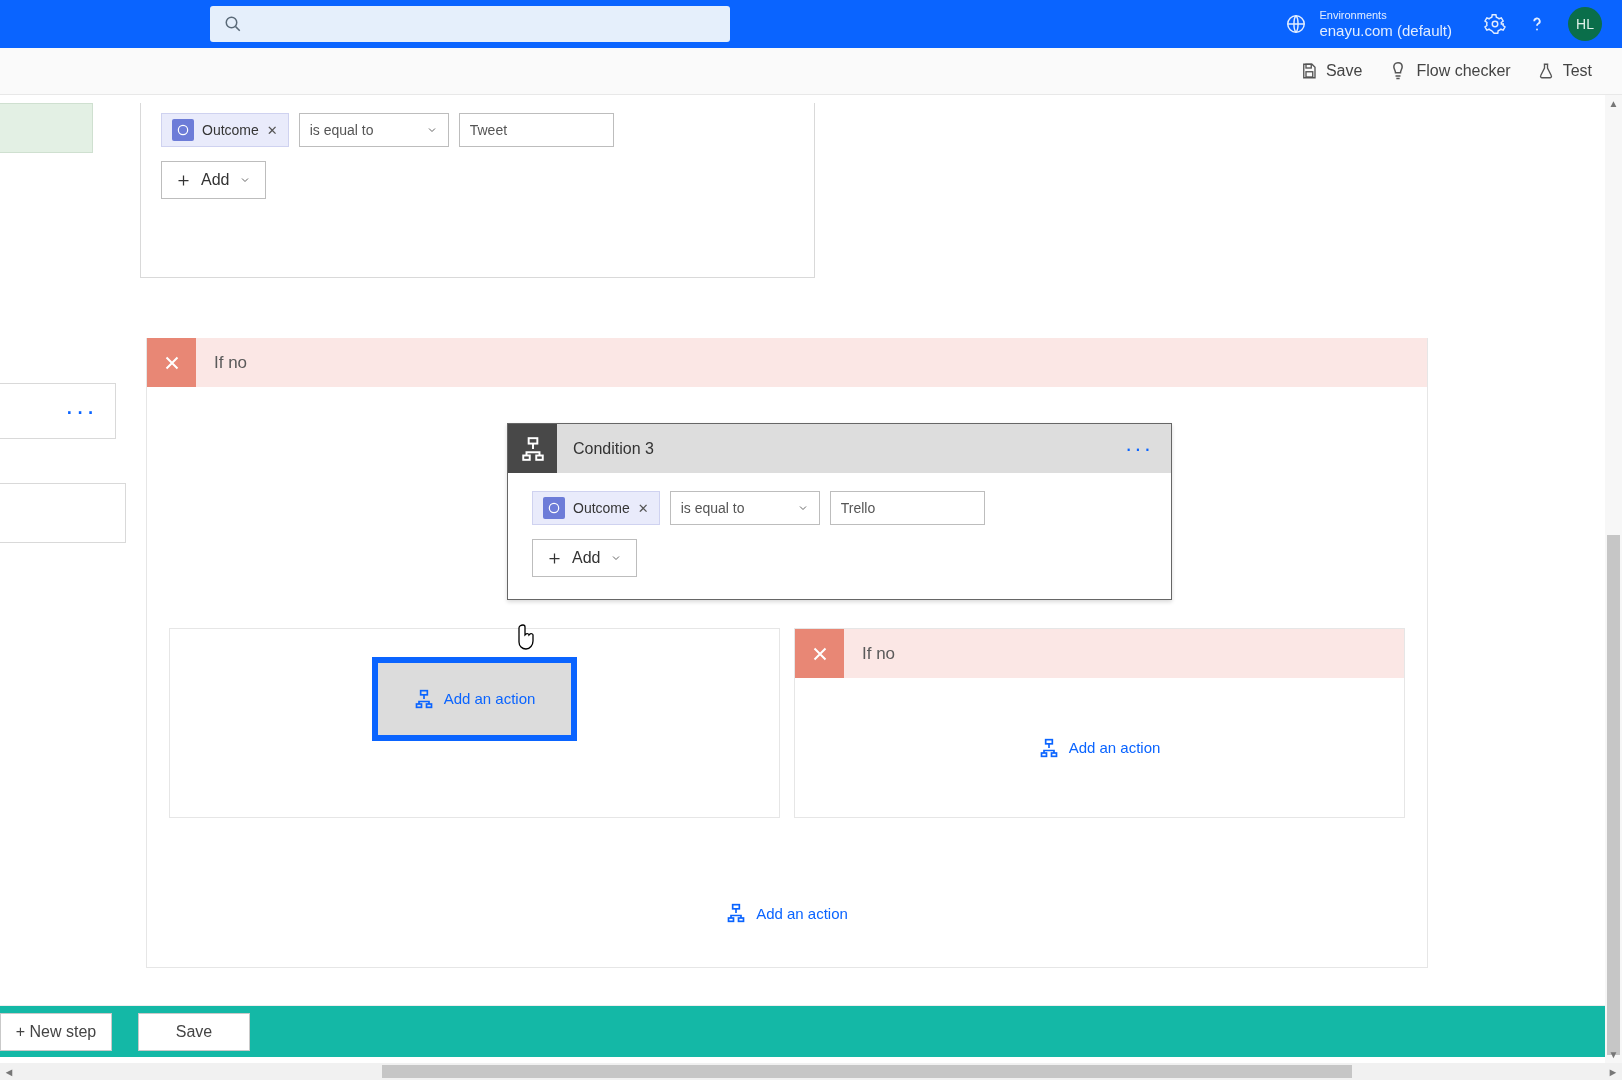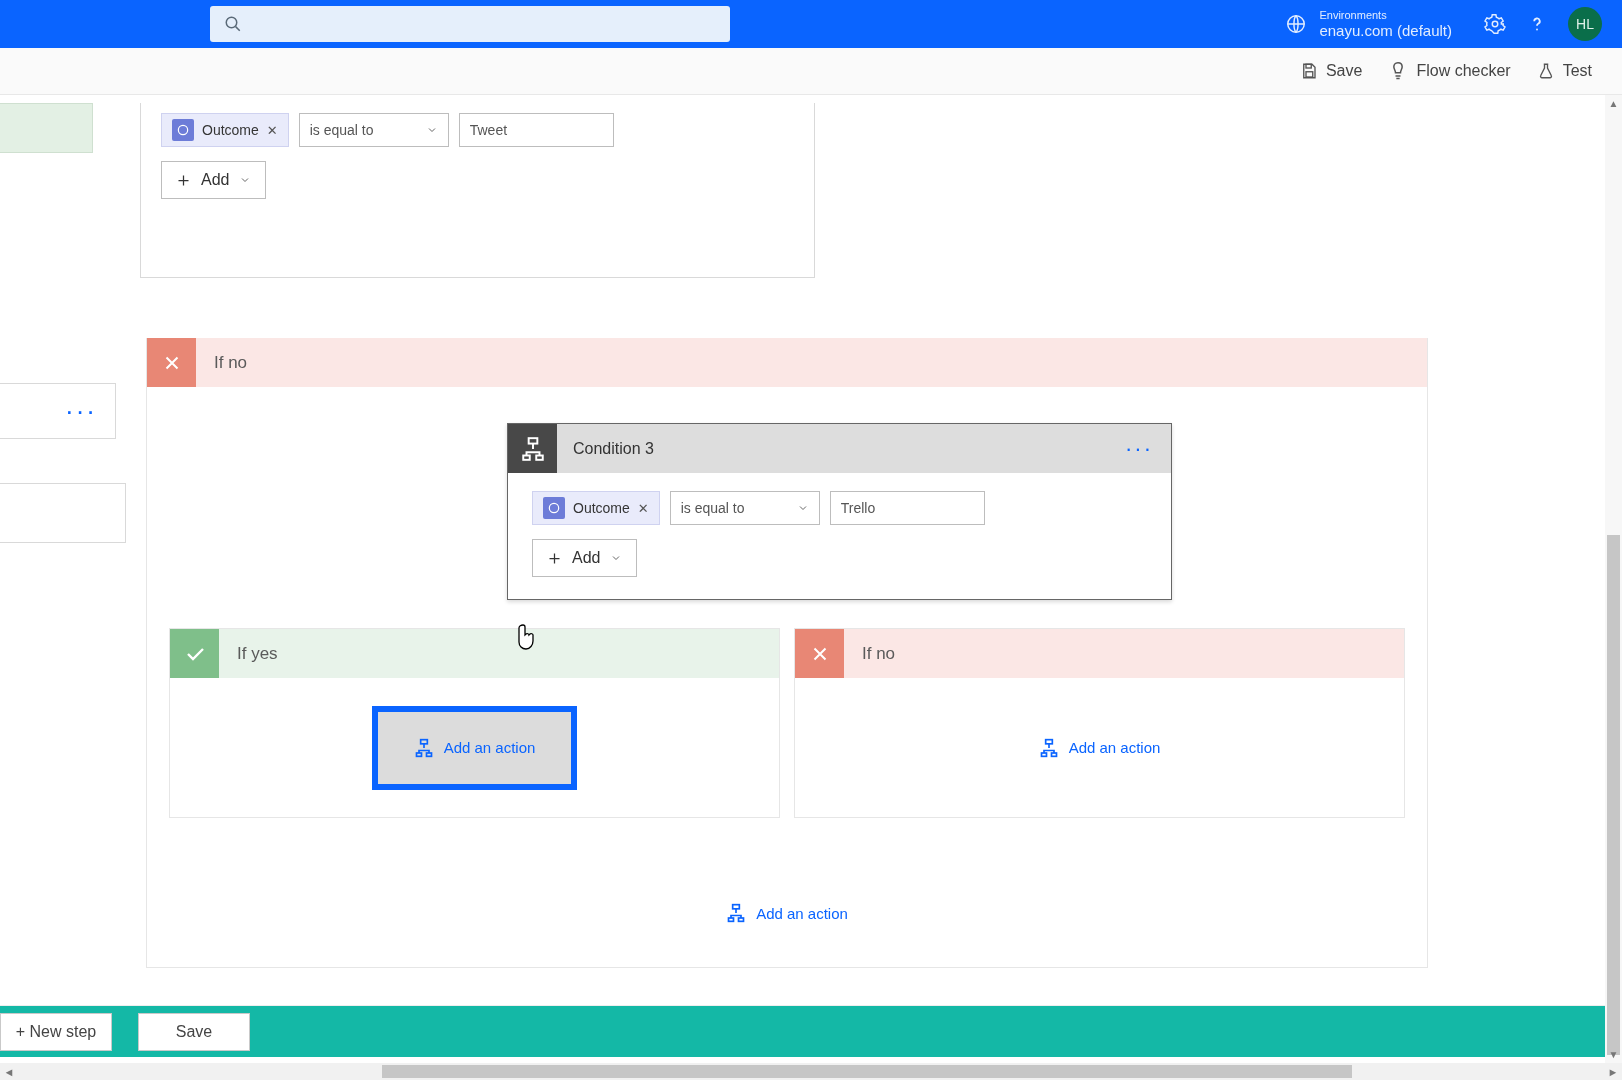--- a/index.html
+++ b/index.html
@@ -350,28 +350,20 @@
             <span>Add</span>
             <svg width="12" height="12" viewBox="0 0 24 24" fill="none" stroke="#666" stroke-width="2">
                 <path d="M6 9l6 6 6-6"></path>
               </svg>
           </div>
         </div>
       </div>
 
       <div class="cols">
         <div class="col">
-          <div class="branch-header bh-green">
-            <div class="bh-icon bh-green-icon">
-              <svg width="24" height="24" viewBox="0 0 24 24" fill="none" stroke="#fff" stroke-width="2.4">
-                  <path d="M5 12l5 5L20 7"></path>
-                </svg>
-            </div>
-            <span>If yes</span>
-          </div>
           <div class="col-body">
             <div class="add-action-highlight">
               <svg width="20" height="20" viewBox="0 0 24 24" fill="none" stroke="#0a64ff" stroke-width="2">
                   <rect x="8" y="2" width="8" height="5"></rect>
                   <path d="M12 7v5M6 18v-3h12v3"></path>
                   <rect x="3" y="18" width="6" height="4"></rect>
                   <rect x="15" y="18" width="6" height="4"></rect>
                 </svg>
               <span style="color:#0a64ff;font-size:15px;">Add an action</span>
             </div>

